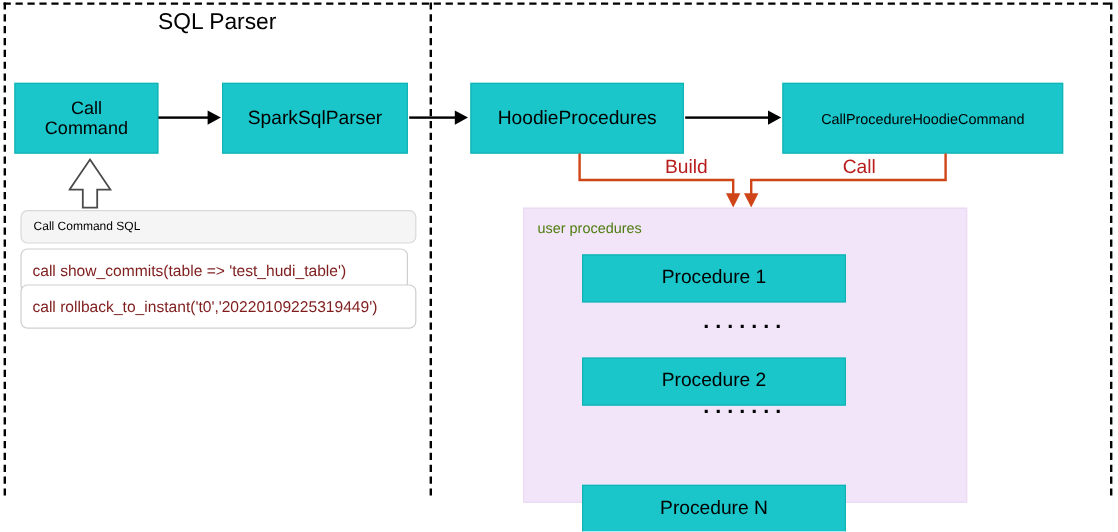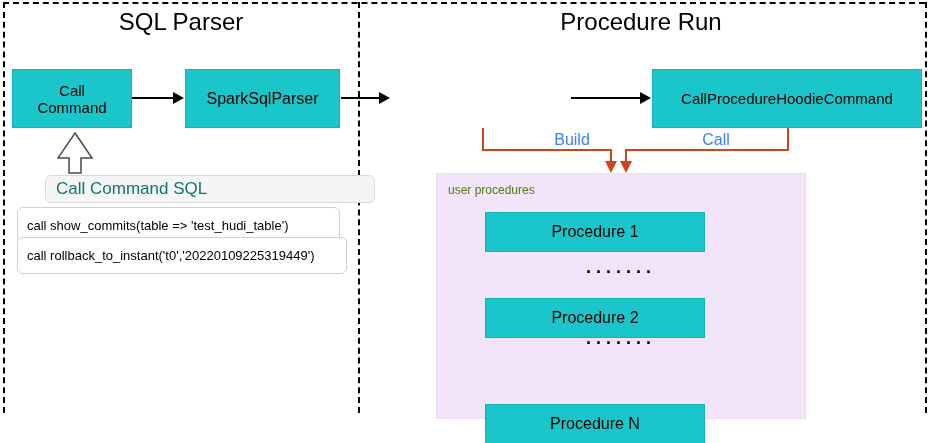--- a/index.html
+++ b/index.html
@@ -3,74 +3,76 @@
 <meta charset="utf-8">
 <style>
   html,body{margin:0;padding:0;background:#fff;}
   body{font-family:"Liberation Sans","DejaVu Sans",sans-serif;}
   #canvas{position:relative;width:932px;height:443px;background:#fff;overflow:hidden;}
 
   
   .vdash{position:absolute;top:2px;height:411px;width:0;border-left:2px dashed #000;}
   .hdash{position:absolute;top:2px;left:3px;width:922px;height:0;border-top:2px dashed #000;}
 
-  .section-title{position:absolute;top:8px;font-size:24px;color:#000;text-align:center;}
+  .section-title{position:absolute;top:8px;font-size:19px;color:#000;text-align:center;}
   .title-left{left:4px;width:354px;}
   .title-right{left:358px;width:566px;}
 
   
   .node{position:absolute;background:#1AC6C9;border:1px solid #12b3b6;color:#000000;
         display:flex;align-items:center;justify-content:center;text-align:center;
         font-size:16px;box-sizing:border-box;}
 
   
   .harrow{position:absolute;height:2px;background:#000;}
   .harrow::after{content:'';position:absolute;right:-10px;top:-5px;width:0;height:0;
     border-left:11px solid #000;border-top:6px solid transparent;border-bottom:6px solid transparent;}
 
   
   .sql-header{position:absolute;left:17px;top:175px;width:330px;height:28px;box-sizing:border-box;
     background:#f5f5f5;border:1px solid #d9d9d9;border-radius:6px;
-    display:flex;align-items:center;padding-left:10px;font-size:17px;color:#0f766e;margin-left:28px;}
+    display:flex;align-items:center;padding-left:10px;font-size:10px;color:#000000;}
   .sql-row{position:absolute;left:17px;height:37px;box-sizing:border-box;background:#fff;
     border:1px solid #cfcfcf;border-radius:6px;display:flex;align-items:center;
-    padding-left:9px;font-size:13px;color:#000000;white-space:nowrap;}
+    padding-left:9px;font-size:13px;color:#7f1d1d;white-space:nowrap;}
 
   
   .purple{position:absolute;left:436px;top:173px;width:370px;height:246px;
     background:#F2E4F9;border:1px solid #ecd9f5;box-sizing:border-box;}
   .purple-label{position:absolute;left:448px;top:183px;font-size:12px;color:#4d7c0f;}
   .proc{position:absolute;left:485px;width:220px;height:40px;font-size:16px;}
   .dots{position:absolute;left:485px;width:272px;text-align:center;color:#000;
     font-weight:900;font-size:18px;letter-spacing:5px;line-height:16px;}
 
-  .edge-label{position:absolute;font-size:16px;color:#3b82f6;text-align:center;width:60px;}
+  .edge-label{position:absolute;font-size:16px;color:#b91c1c;text-align:center;width:60px;}
 
   svg{position:absolute;left:0;top:0;pointer-events:none;}
 </style>
 </head>
 <body>
 
 <div id="canvas">
 
   <div class="hdash"></div>
   <div class="vdash" style="left:3px;"></div>
   <div class="vdash" style="left:358px;"></div>
   <div class="vdash" style="left:925px;"></div>
 
   <div class="section-title title-left">SQL Parser</div>
-  <div class="section-title title-right">Procedure Run</div>
 
   <div class="node" style="left:12px;top:69px;width:120px;height:59px;font-size:15px;">
     <span style="width:80px;">Call Command</span>
   </div>
   <div class="node" style="left:185px;top:69px;width:155px;height:59px;">
     <span>SparkSqlParser</span>
   </div>
-  <div class="node" style="left:652px;top:69px;width:270px;height:59px;font-size:15px;">
+  <div class="node" style="left:392px;top:69px;width:178px;height:59px;">
+    <span>HoodieProcedures</span>
+  </div>
+  <div class="node" style="left:652px;top:69px;width:234px;height:59px;font-size:12px;">
     <span>CallProcedureHoodieCommand</span>
   </div>
 
   <div class="harrow" style="left:132px;top:97px;width:42px;"></div>
   <div class="harrow" style="left:341px;top:97px;width:39px;"></div>
   <div class="harrow" style="left:571px;top:97px;width:70px;"></div>
 
   <svg width="38" height="44" style="left:57px;top:131px;">
     <path d="M18 2 L35 27 L24 27 L24 42 L12 42 L12 27 L1 27 Z" fill="#ffffff" stroke="#4a4a4a" stroke-width="1.5" stroke-linejoin="miter"></path>
   </svg>

